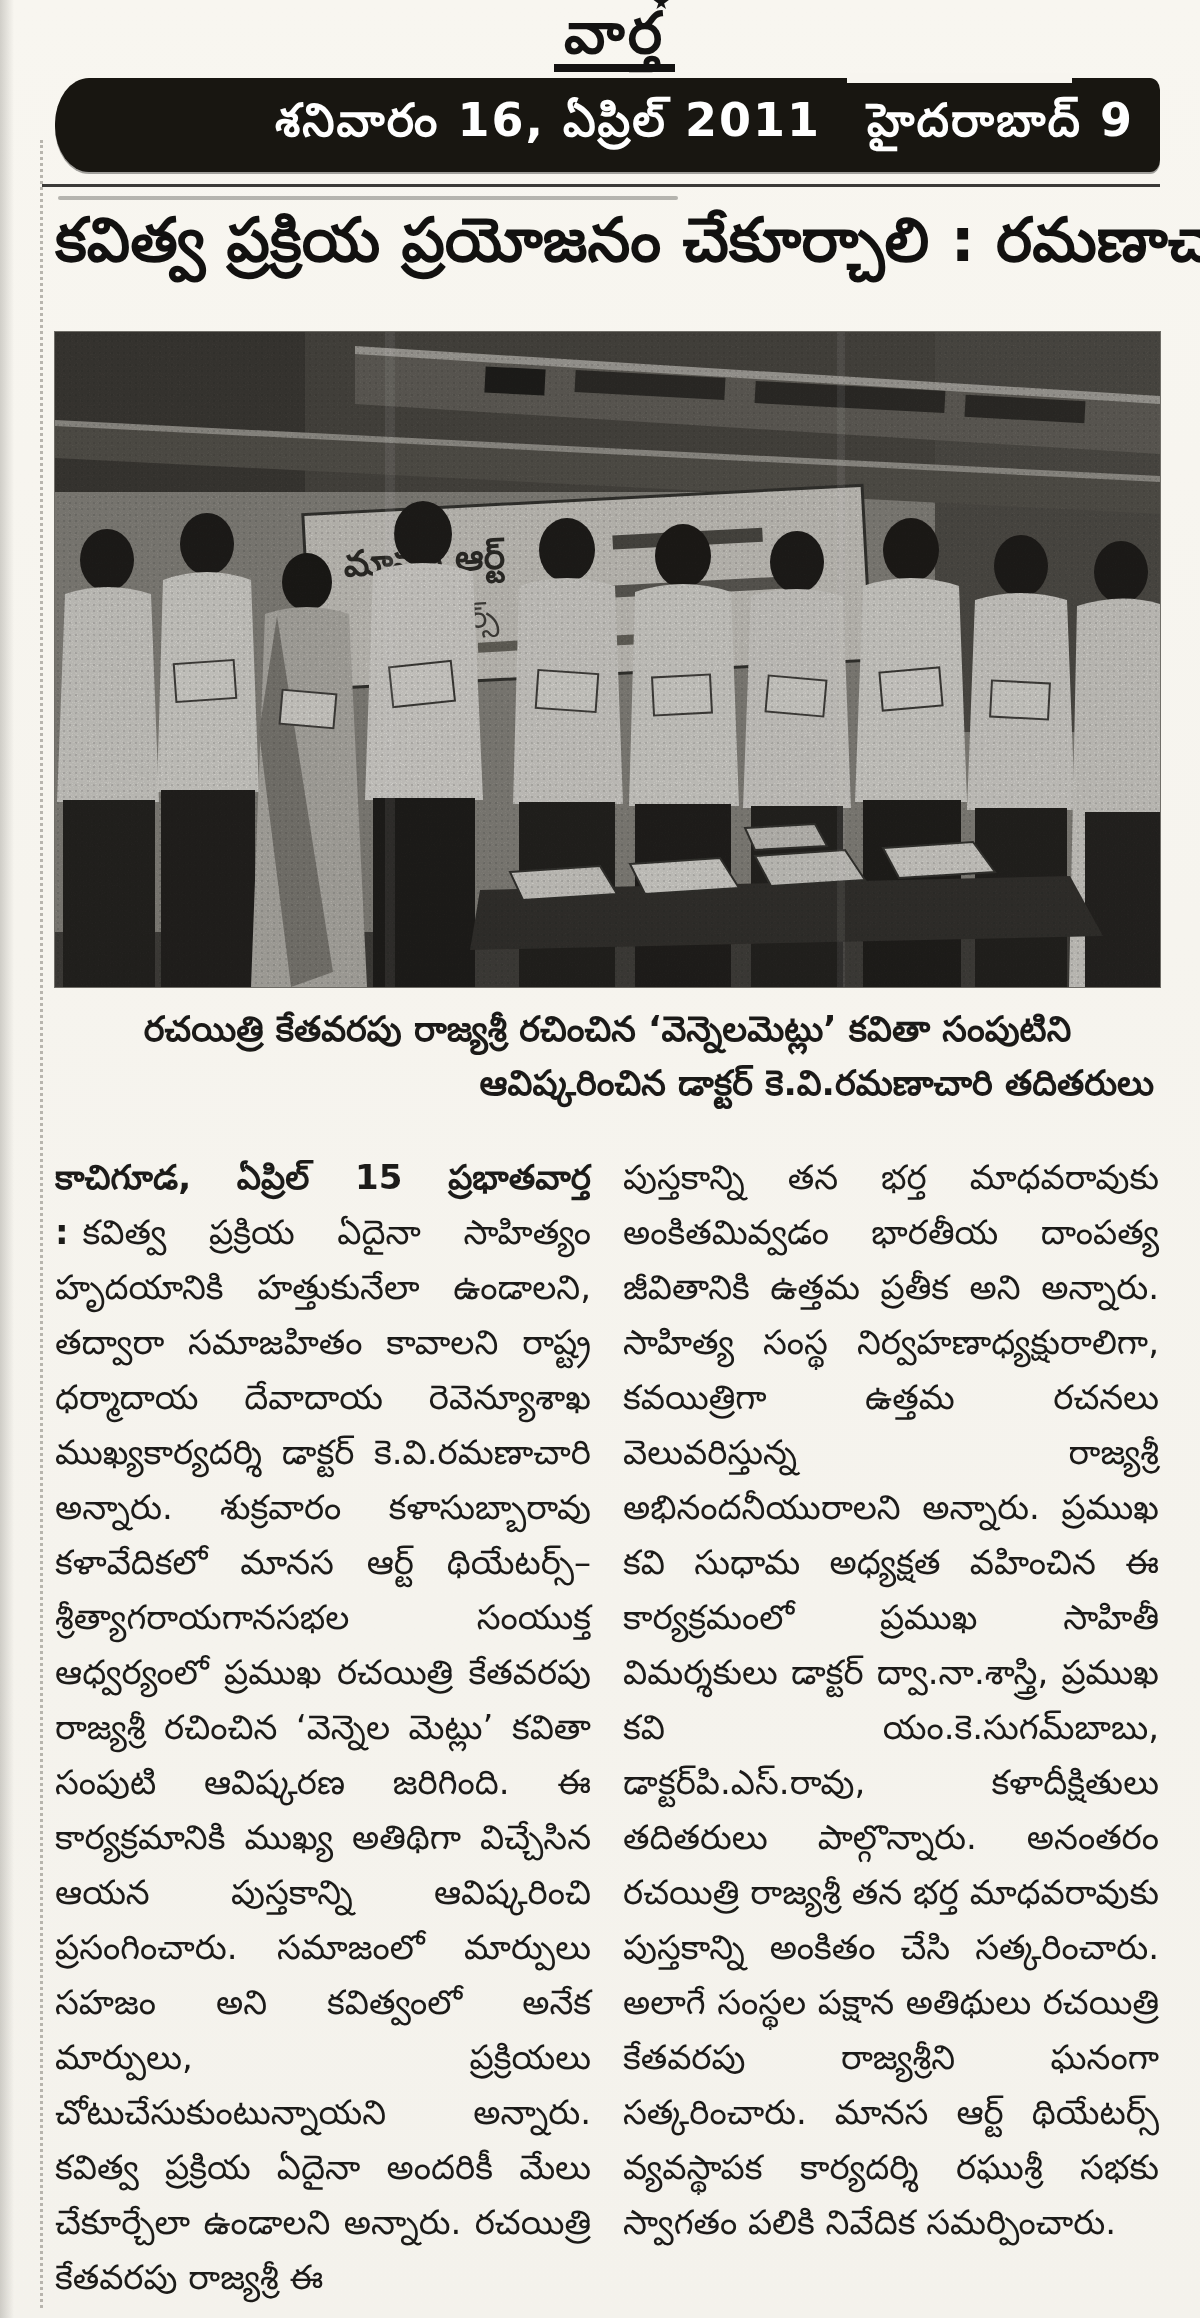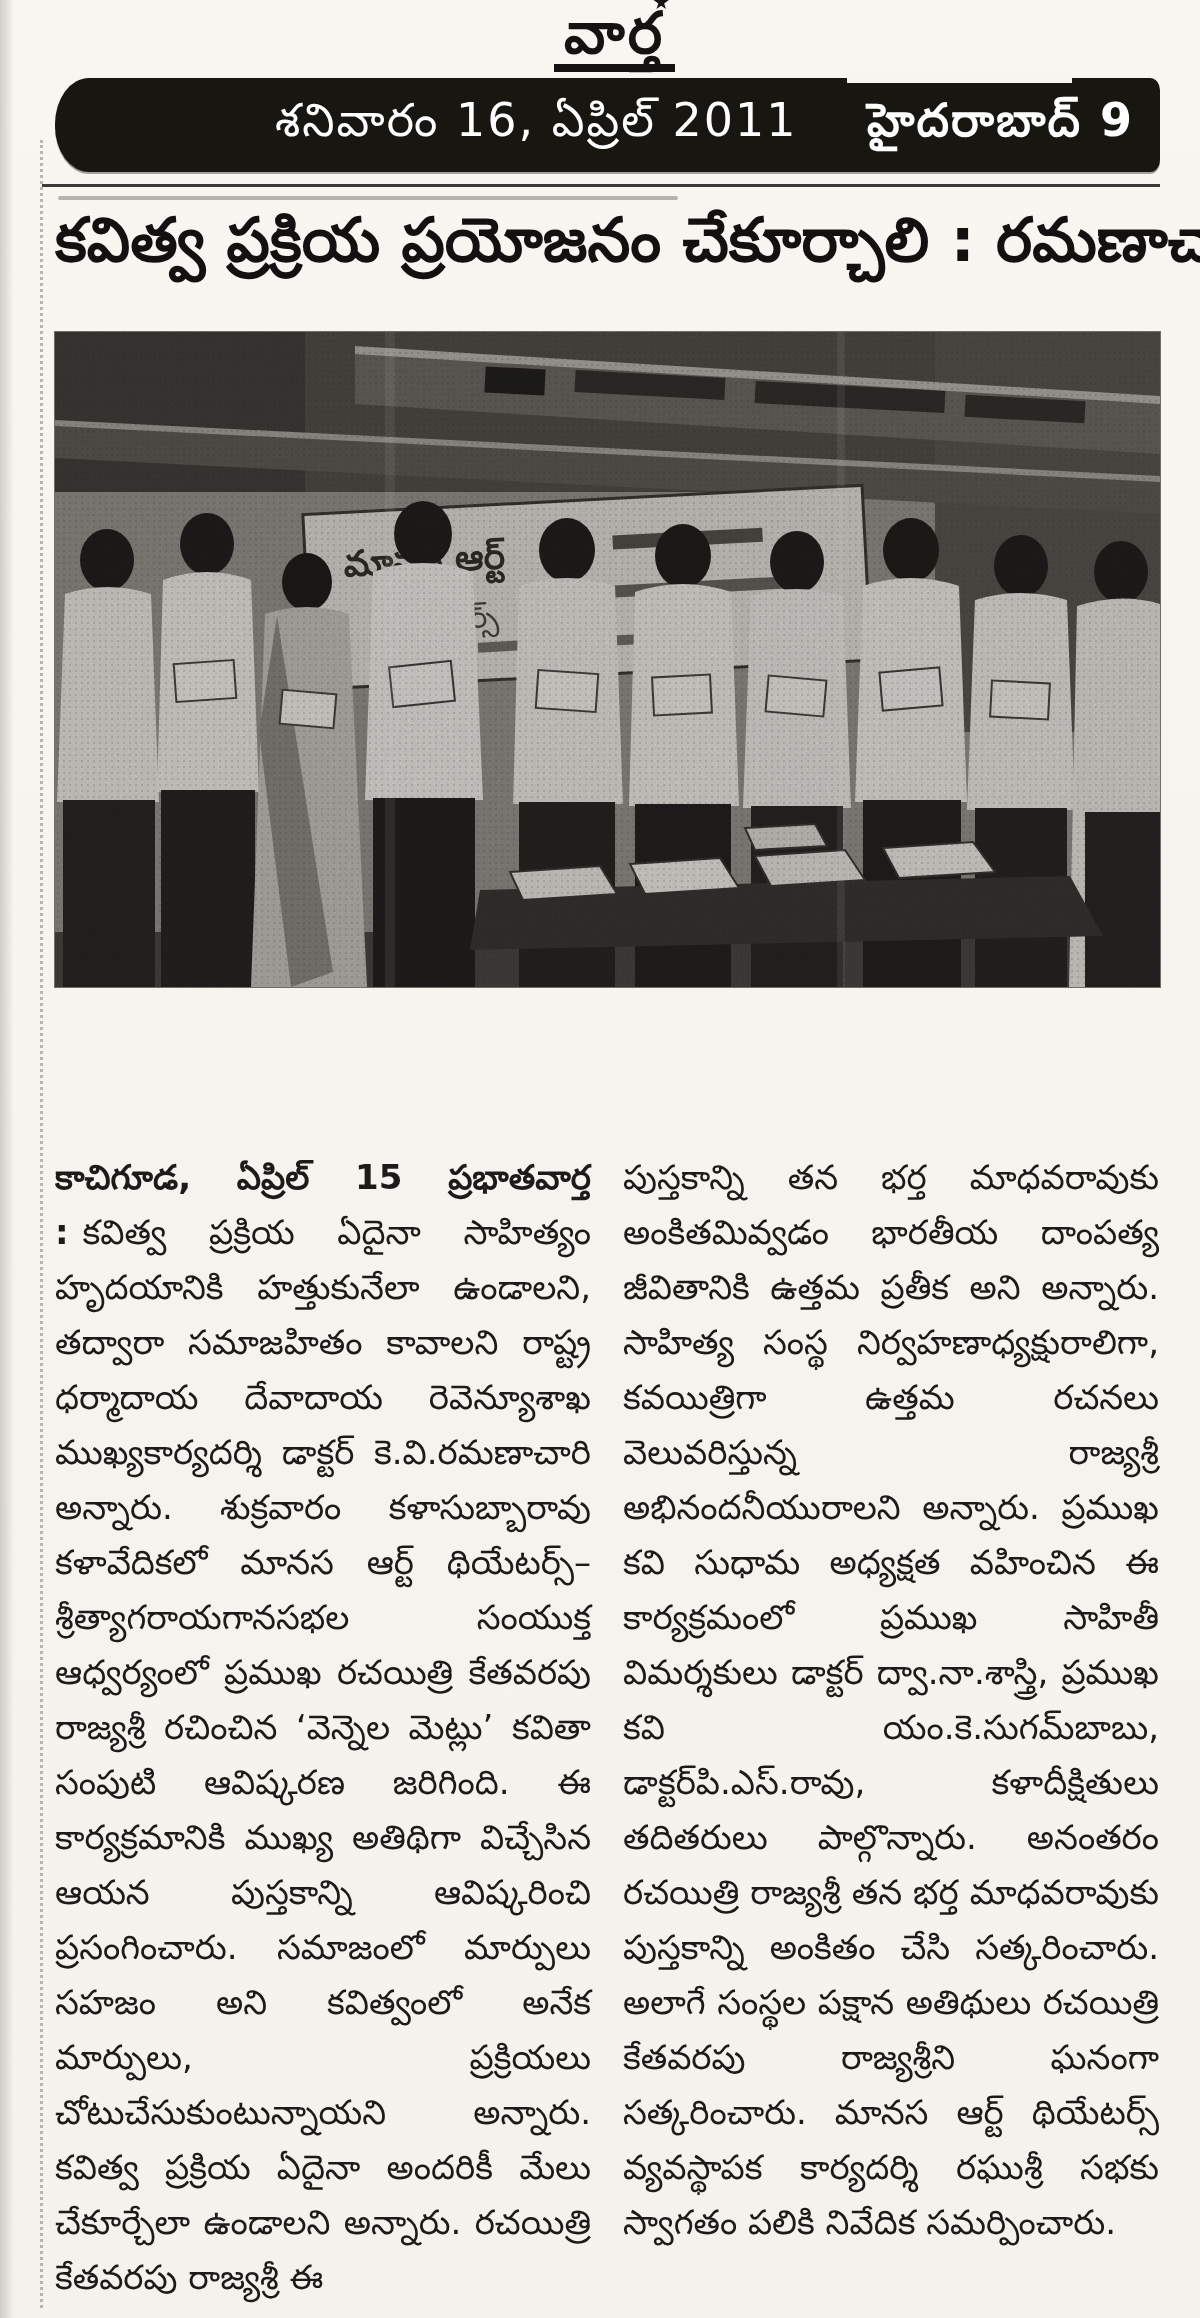--- a/index.html
+++ b/index.html
@@ -37,21 +37,21 @@
 
   
   .datebar{
     position:absolute;left:55px;top:78px;width:1105px;height:94px;
     background:#181611;
     border-radius:34px 10px 10px 34px / 46px 12px 12px 46px;
     display:flex;align-items:center;
     box-shadow:0 2px 0 rgba(0,0,0,.35);
   }
   .datebar .date{
-    margin-left:220px;font-size:46px;font-weight:400;color:#ffffff;
+    margin-left:220px;font-size:46px;font-weight:700;color:#ffffff;
     letter-spacing:2px;white-space:nowrap;
   }
   .datebar .edition{
     margin-left:auto;margin-right:26px;font-size:46px;font-weight:700;
     color:#ffffff;letter-spacing:2px;white-space:nowrap;
   }
   .datebar .notch{
     position:absolute;right:88px;top:-5px;width:225px;height:10px;
     background:#f7f5ef;
   }
@@ -237,20 +237,24 @@
 
       <g>
         <rect x="330" y="0" width="10" height="655" fill="#ffffff" opacity="0.10"></rect>
         <rect x="782" y="0" width="8" height="655" fill="#ffffff" opacity="0.10"></rect>
         <rect x="0" y="0" width="1105" height="655" fill="url(#dots)"></rect>
         <rect x="0" y="0" width="1105" height="655" filter="url(#grain)" opacity="0.22"></rect>
       </g>
     </svg>
   </div>
 
+  <div class="caption">
+    <div class="cap1">రచయిత్రి కేతవరపు రాజ్యశ్రీ రచించిన ‘వెన్నెలమెట్లు’ కవితా సంపుటిని</div>
+    <div class="cap2">ఆవిష్కరించిన డాక్టర్ కె.వి.రమణాచారి తదితరులు</div>
+  </div>
 
   <div class="article">
     <div class="col">
       <b class="dateline">కాచిగూడ, ఏప్రిల్ 15 ప్రభాతవార్త :</b><span>కవిత్వ ప్రక్రియ ఏదైనా సాహిత్యం హృదయానికి హత్తుకునేలా ఉండాలని, తద్వారా సమాజహితం కావాలని రాష్ట్ర ధర్మాదాయ దేవాదాయ రెవెన్యూశాఖ ముఖ్యకార్యదర్శి డాక్టర్ కె.వి.రమణాచారి అన్నారు. శుక్రవారం కళాసుబ్బారావు కళావేదికలో మానస ఆర్ట్ థియేటర్స్–శ్రీత్యాగరాయగానసభల సంయుక్త ఆధ్వర్యంలో ప్రముఖ రచయిత్రి కేతవరపు రాజ్యశ్రీ రచించిన ‘వెన్నెల మెట్లు’ కవితా సంపుటి ఆవిష్కరణ జరిగింది. ఈ కార్యక్రమానికి ముఖ్య అతిథిగా విచ్చేసిన ఆయన పుస్తకాన్ని ఆవిష్కరించి ప్రసంగించారు. సమాజంలో మార్పులు సహజం అని కవిత్వంలో అనేక మార్పులు, ప్రక్రియలు చోటుచేసుకుంటున్నాయని అన్నారు. కవిత్వ ప్రక్రియ ఏదైనా అందరికీ మేలు చేకూర్చేలా ఉండాలని అన్నారు. రచయిత్రి కేతవరపు రాజ్యశ్రీ ఈ</span>
     </div>
     <div class="col">
       <span>పుస్తకాన్ని తన భర్త మాధవరావుకు అంకితమివ్వడం భారతీయ దాంపత్య జీవితానికి ఉత్తమ ప్రతీక అని అన్నారు. సాహిత్య సంస్థ నిర్వహణాధ్యక్షురాలిగా, కవయిత్రిగా ఉత్తమ రచనలు వెలువరిస్తున్న రాజ్యశ్రీ అభినందనీయురాలని అన్నారు. ప్రముఖ కవి సుధామ అధ్యక్షత వహించిన ఈ కార్యక్రమంలో ప్రముఖ సాహితీ విమర్శకులు డాక్టర్ ద్వా.నా.శాస్త్రి, ప్రముఖ కవి యం.కె.సుగమ్‌బాబు, డాక్టర్‌పి.ఎస్.రావు, కళాదీక్షితులు తదితరులు పాల్గొన్నారు. అనంతరం రచయిత్రి రాజ్యశ్రీ తన భర్త మాధవరావుకు పుస్తకాన్ని అంకితం చేసి సత్కరించారు. అలాగే సంస్థల పక్షాన అతిథులు రచయిత్రి కేతవరపు రాజ్యశ్రీని ఘనంగా సత్కరించారు. మానస ఆర్ట్ థియేటర్స్ వ్యవస్థాపక కార్యదర్శి రఘుశ్రీ సభకు స్వాగతం పలికి నివేదిక సమర్పించారు.</span>
     </div>
   </div>
 

